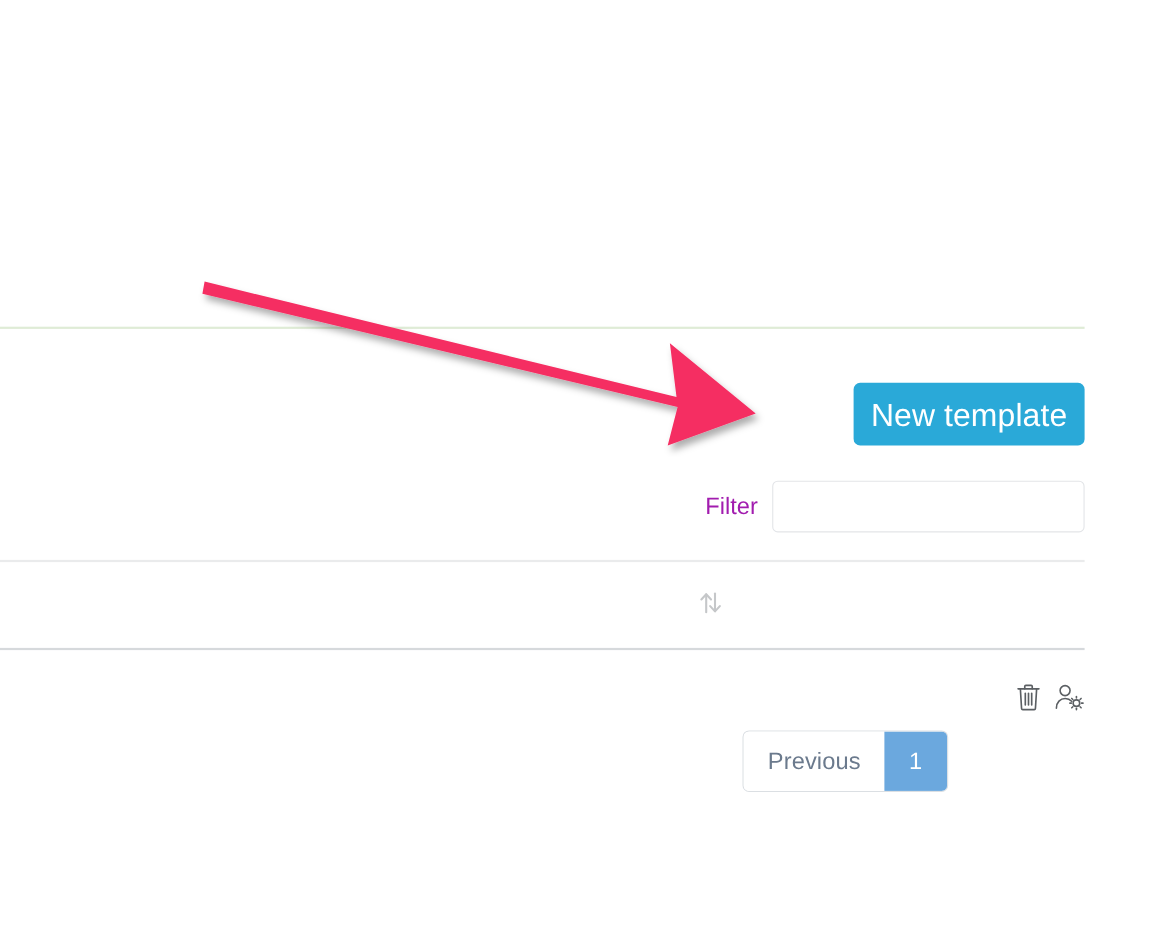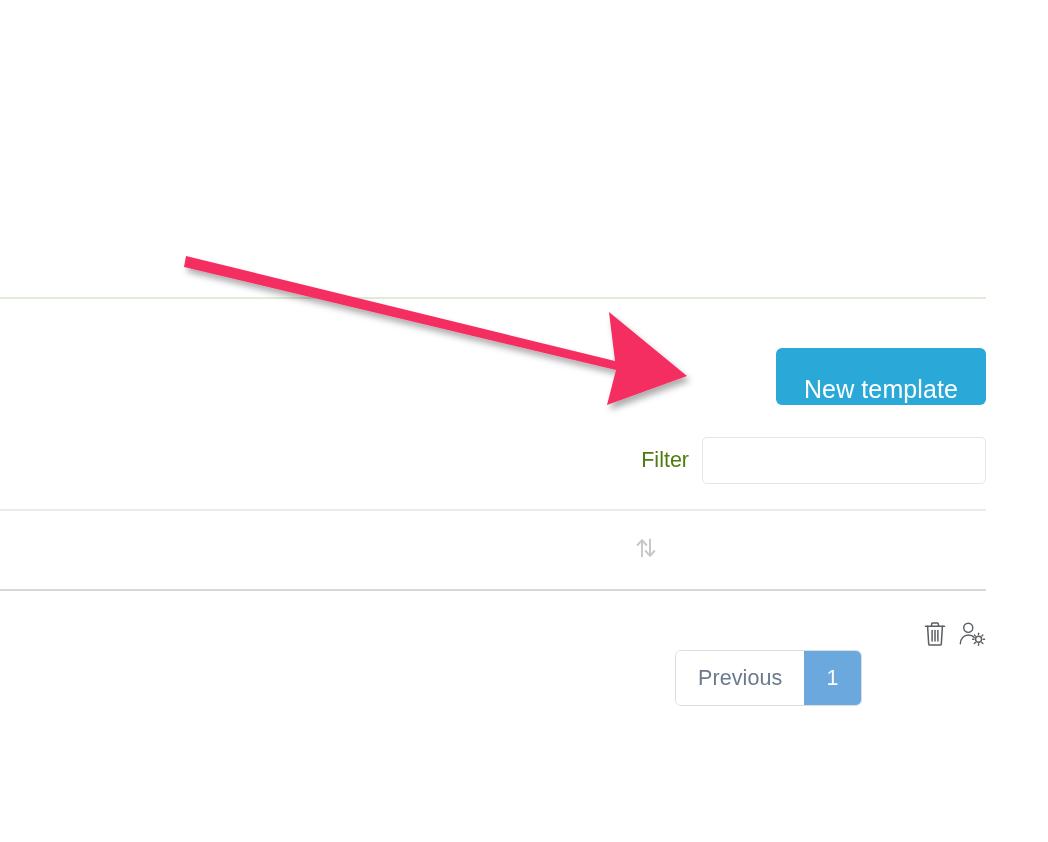--- a/index.html
+++ b/index.html
@@ -77,41 +77,41 @@
     position: absolute;
     left: 776px;
     top: 348px;
     width: 210px;
     height: 57px;
     background: #2aa9d8;
     border: none;
     border-radius: 6px;
     color: #ffffff;
     font-family: "Liberation Sans", sans-serif;
-    font-size: 25px;
+    font-size: 29px;
     line-height: 57px;
     text-align: center;
-    padding: 13px;
+    padding: 2px;
     cursor: pointer;
     letter-spacing: 0.1px;
   }
 
   
   #filter-row {
     position: absolute;
     left: 560px;
     top: 437px;
     width: 426px;
     height: 47px;
     display: flex;
     align-items: center;
     justify-content: flex-end;
   }
   #filter-label {
-    color: #4d7c0f;
+    color: #a21caf;
     font-size: 21.5px;
     margin-right: 13px;
     line-height: 1;
     white-space: nowrap;
   }
   #filter-input {
     width: 284px;
     height: 47px;
     border: 1px solid #e3e5e8;
     border-radius: 5px;
@@ -156,21 +156,21 @@
     align-items: center;
     justify-content: center;
     cursor: pointer;
   }
   .action-icon svg { display: block; }
 
   
   #pagination {
     position: absolute;
     left: 675px;
-    top: 650px;
+    top: 664px;
     height: 56px;
     display: flex;
     align-items: stretch;
     border: 1px solid #dbdfe3;
     border-radius: 6px;
     overflow: hidden;
     background: #ffffff;
   }
   .page-btn {
     display: flex;

